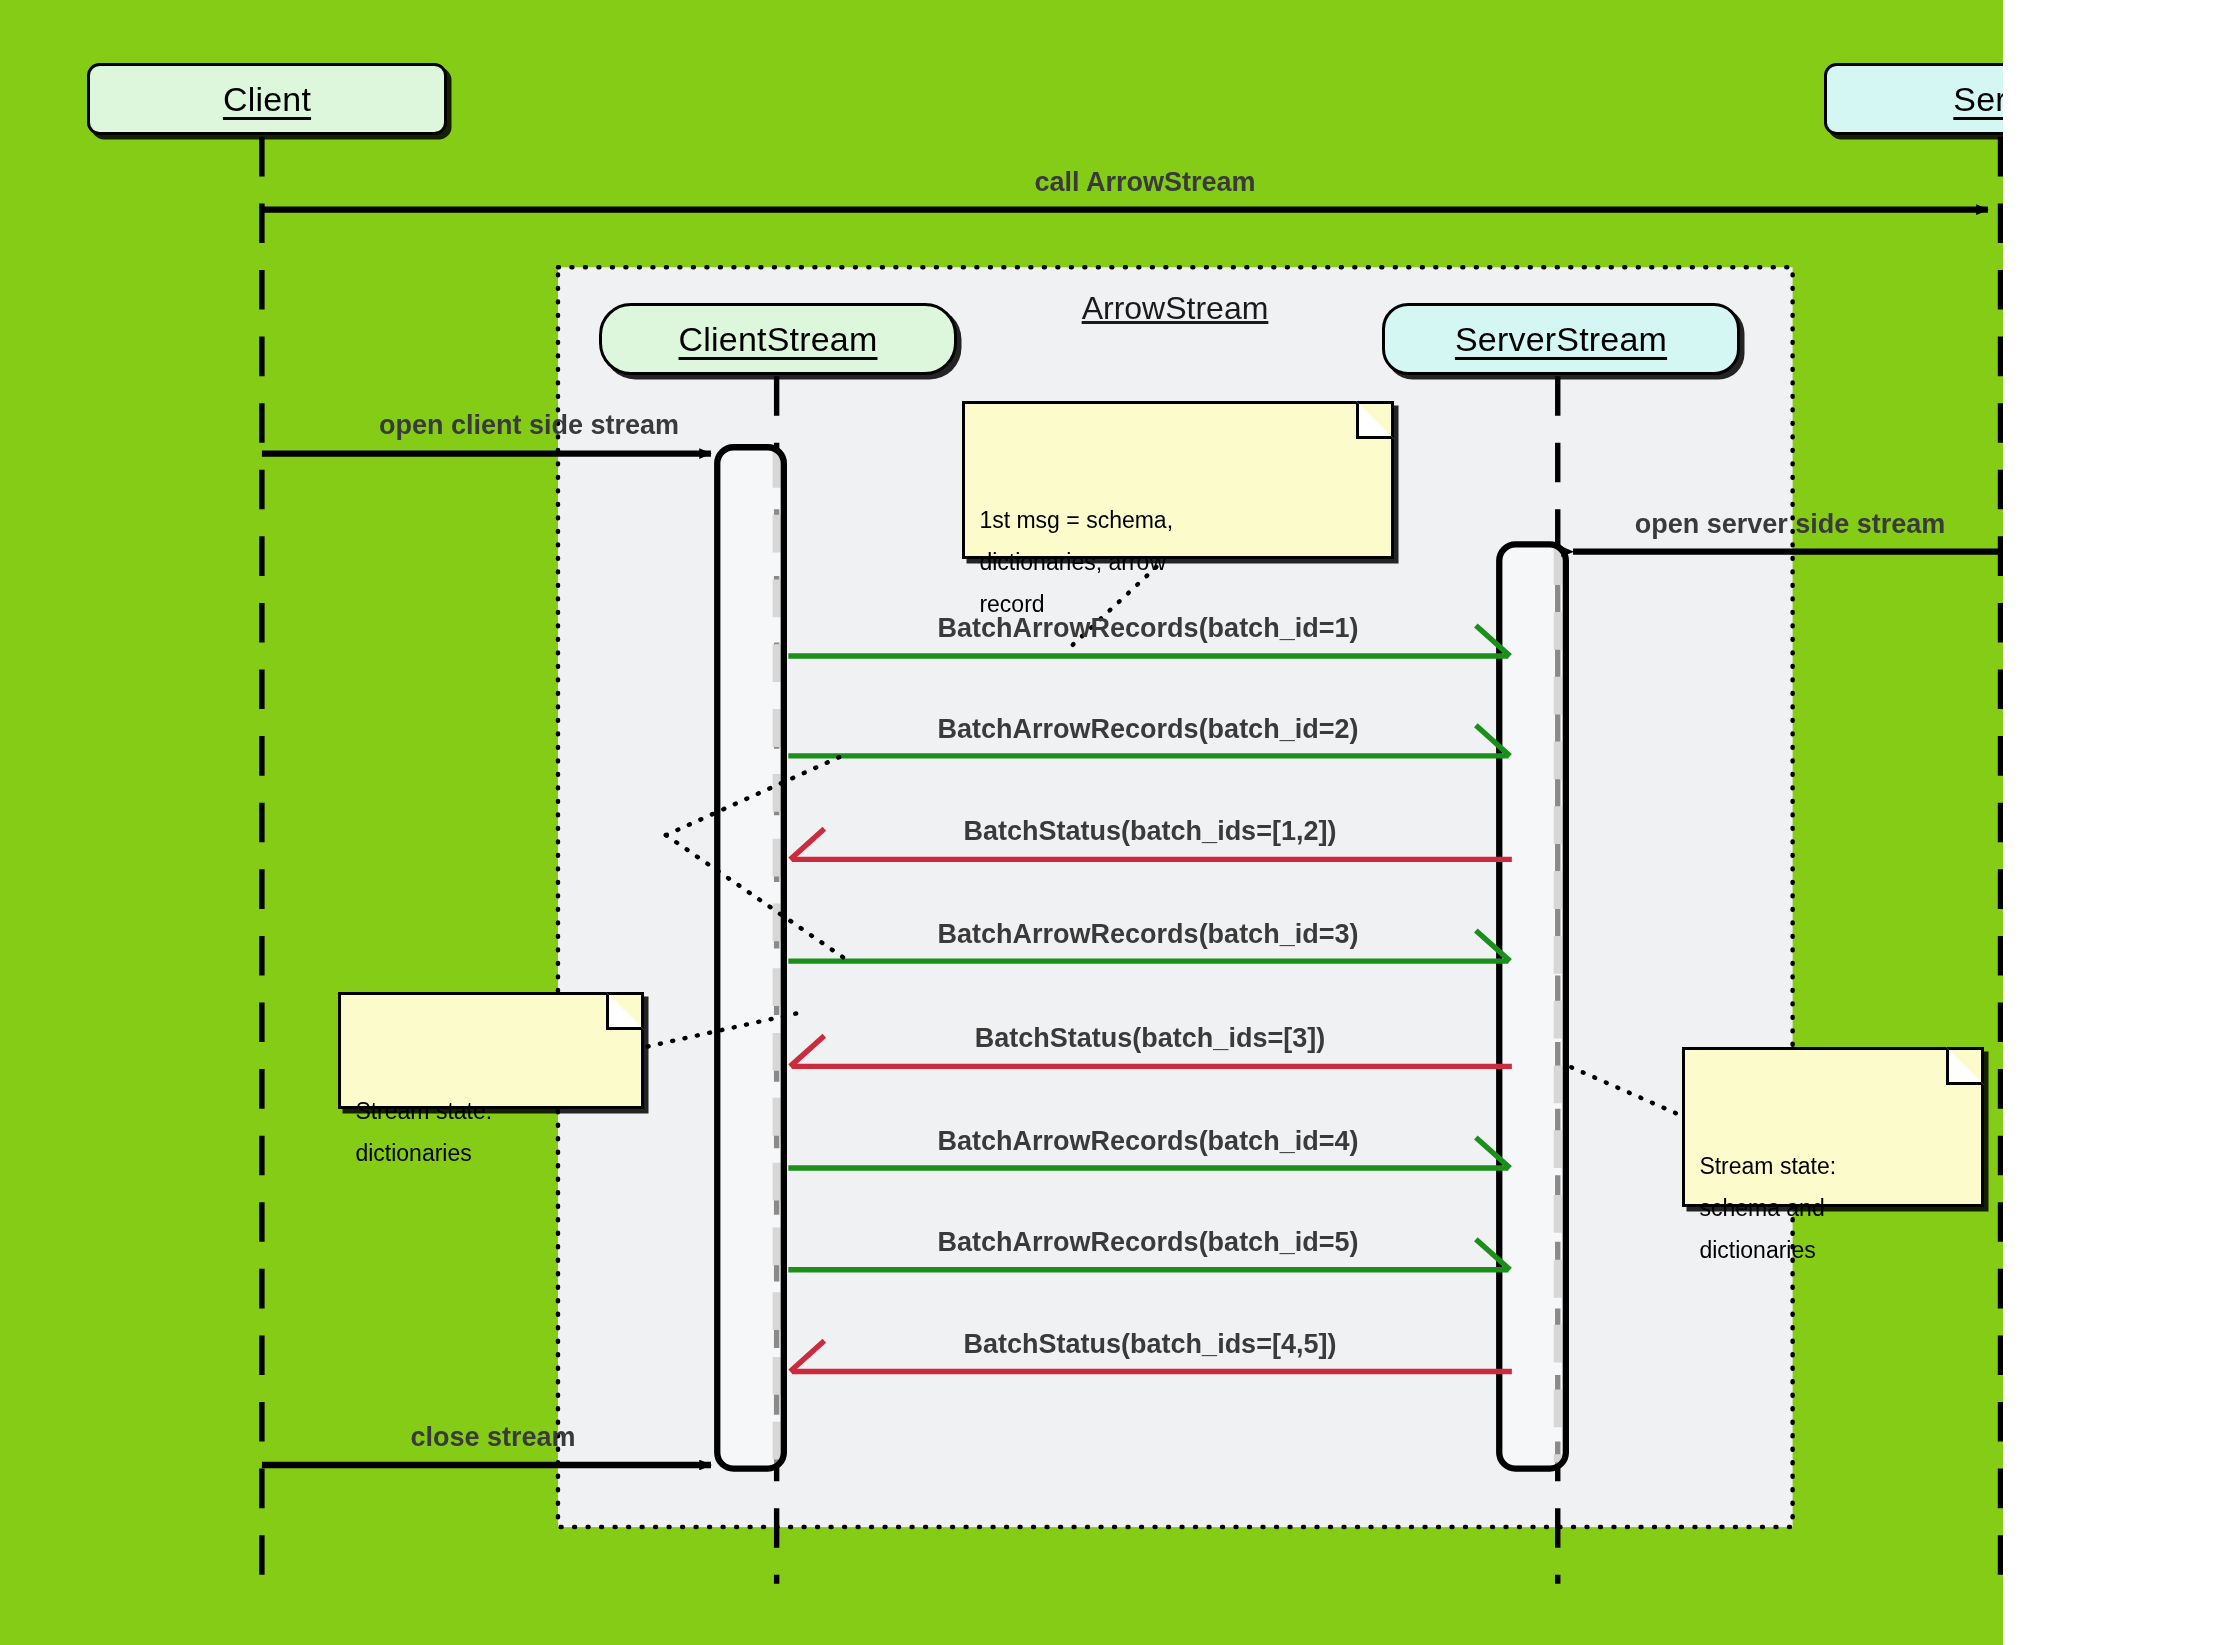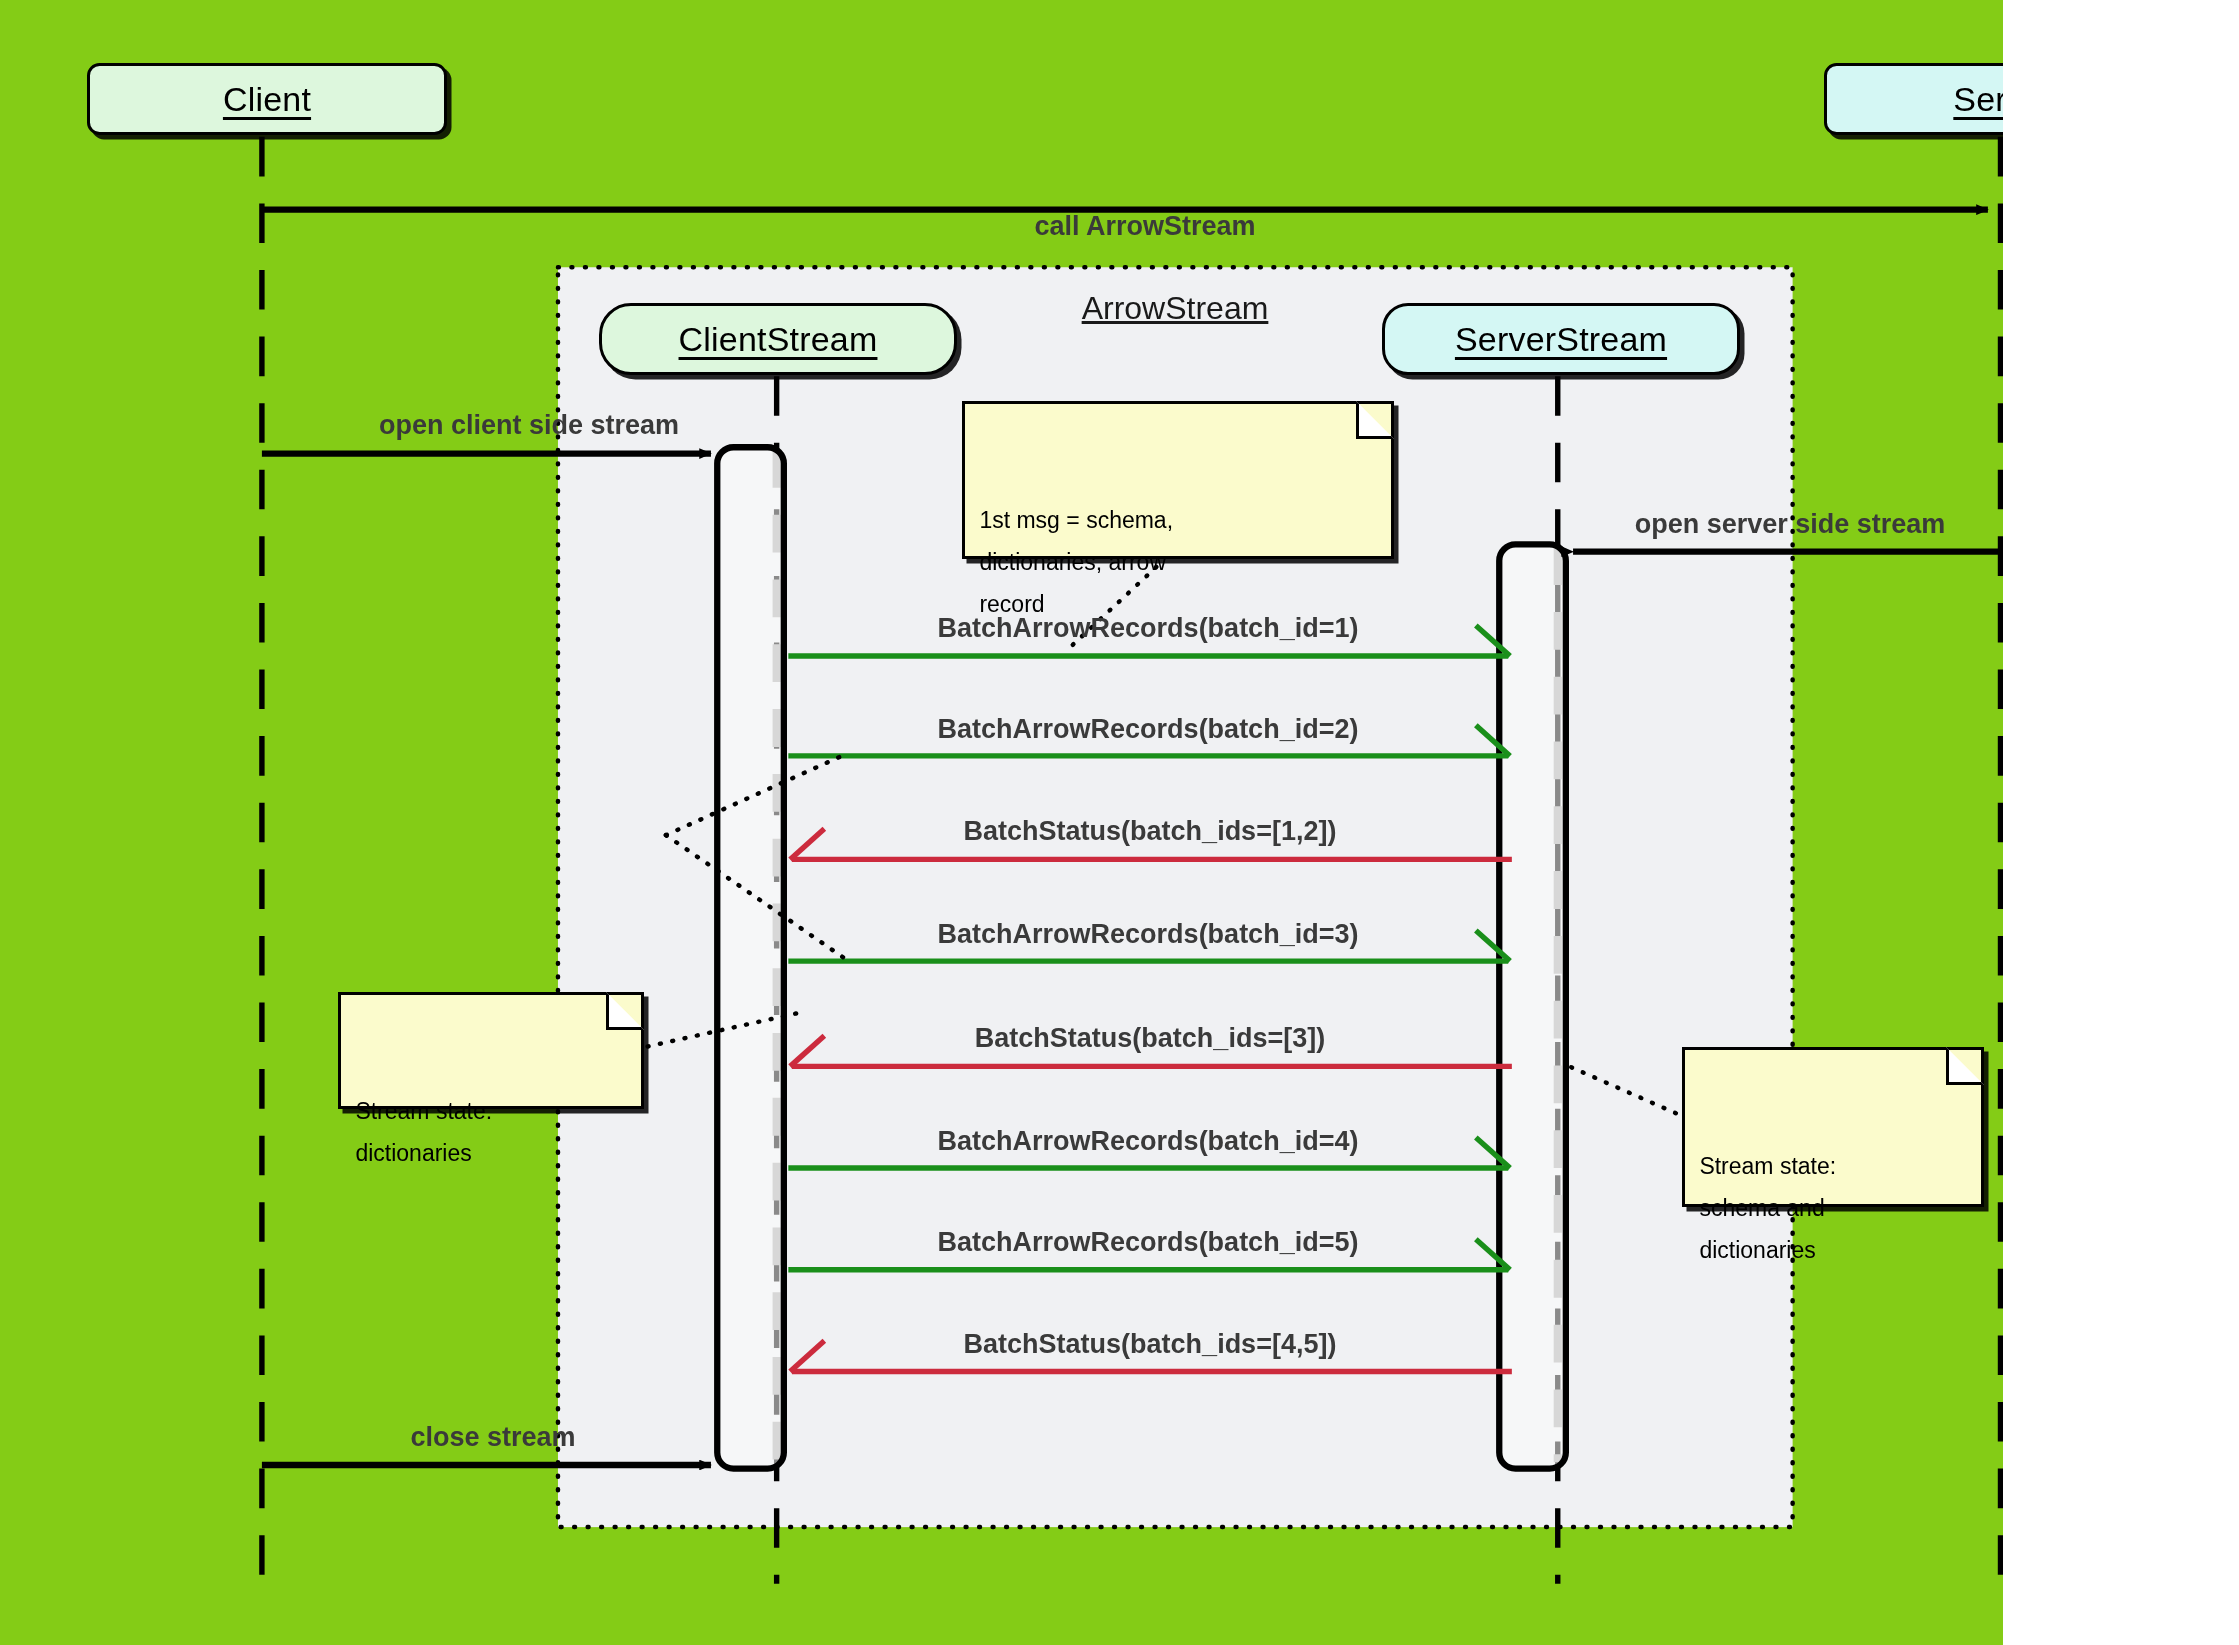--- a/index.html
+++ b/index.html
@@ -170,21 +170,21 @@
   <div class="participant p-client" style="left:599px; top:303px; width:358px; height:72px;border-radius:32px;">
     <span>ClientStream</span>
   </div>
 
   <div class="participant p-server" style="left:1382px; top:303px; width:358px; height:72px;border-radius:26px;">
     <span>ServerStream</span>
   </div>
 
   <div class="group-label" style="left:1175px; top:290px;">ArrowStream</div>
 
-  <div class="msg-label" style="left:1145px; top:167px;margin-top:44px;">call ArrowStream</div>
+  <div class="msg-label" style="left:1145px; top:167px;">call ArrowStream</div>
 
   <div class="msg-label" style="left:493px; top:410px;margin-left:36px;">open client side stream</div>
 
   <div class="msg-label" style="left:1790px; top:509px;">open server side stream</div>
 
   <div class="msg-label" style="left:1148px; top:613px;">BatchArrowRecords(batch_id=1)</div>
 
   <div class="msg-label" style="left:1148px; top:714px;">BatchArrowRecords(batch_id=2)</div>
 
   <div class="msg-label" style="left:1150px; top:816px;">BatchStatus(batch_ids=[1,2])</div>

